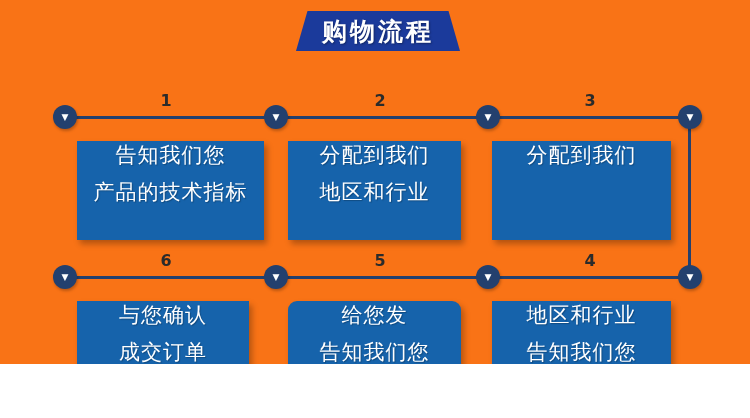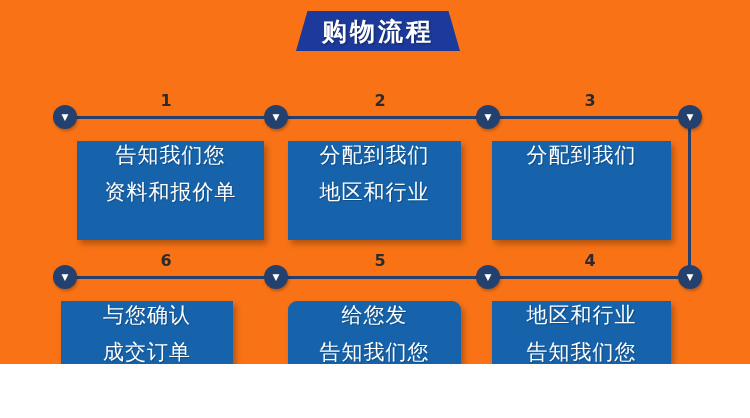--- a/index.html
+++ b/index.html
@@ -126,31 +126,31 @@
   <div class="step-num" style="left:148px; top:91px;">1</div>
   <div class="step-num" style="left:362px; top:91px;">2</div>
   <div class="step-num" style="left:572px; top:91px;">3</div>
 
   <div class="step-num" style="left:148px; top:251px;">6</div>
   <div class="step-num" style="left:362px; top:251px;">5</div>
   <div class="step-num" style="left:572px; top:251px;">4</div>
 
   <div class="step-box" style="left:77px; top:141px; width:187px; height:99px;">
     <div class="box-line">告知我们您</div>
-    <div class="box-line">资料和报价单</div>
+    <div class="box-line">产品的技术指标</div>
   </div>
   <div class="step-box" style="left:288px; top:141px; width:173px; height:99px;">
     <div class="box-line">分配到我们</div>
     <div class="box-line">地区和行业</div>
   </div>
   <div class="step-box" style="left:492px; top:141px; width:179px; height:99px;gap:36px;">
     <div class="box-line">分配到我们</div>
   </div>
 
-  <div class="step-box" style="left:61px; top:301px; width:172px; height:97px;">
+  <div class="step-box" style="left:77px; top:301px; width:172px; height:97px;">
     <div class="box-line">与您确认</div>
     <div class="box-line">成交订单</div>
   </div>
   <div class="step-box" style="left:288px; top:301px; width:173px; height:97px;border-radius:9px;">
     <div class="box-line">给您发</div>
     <div class="box-line">告知我们您</div>
   </div>
   <div class="step-box" style="left:492px; top:301px; width:179px; height:97px;">
     <div class="box-line">地区和行业</div>
     <div class="box-line">告知我们您</div>

